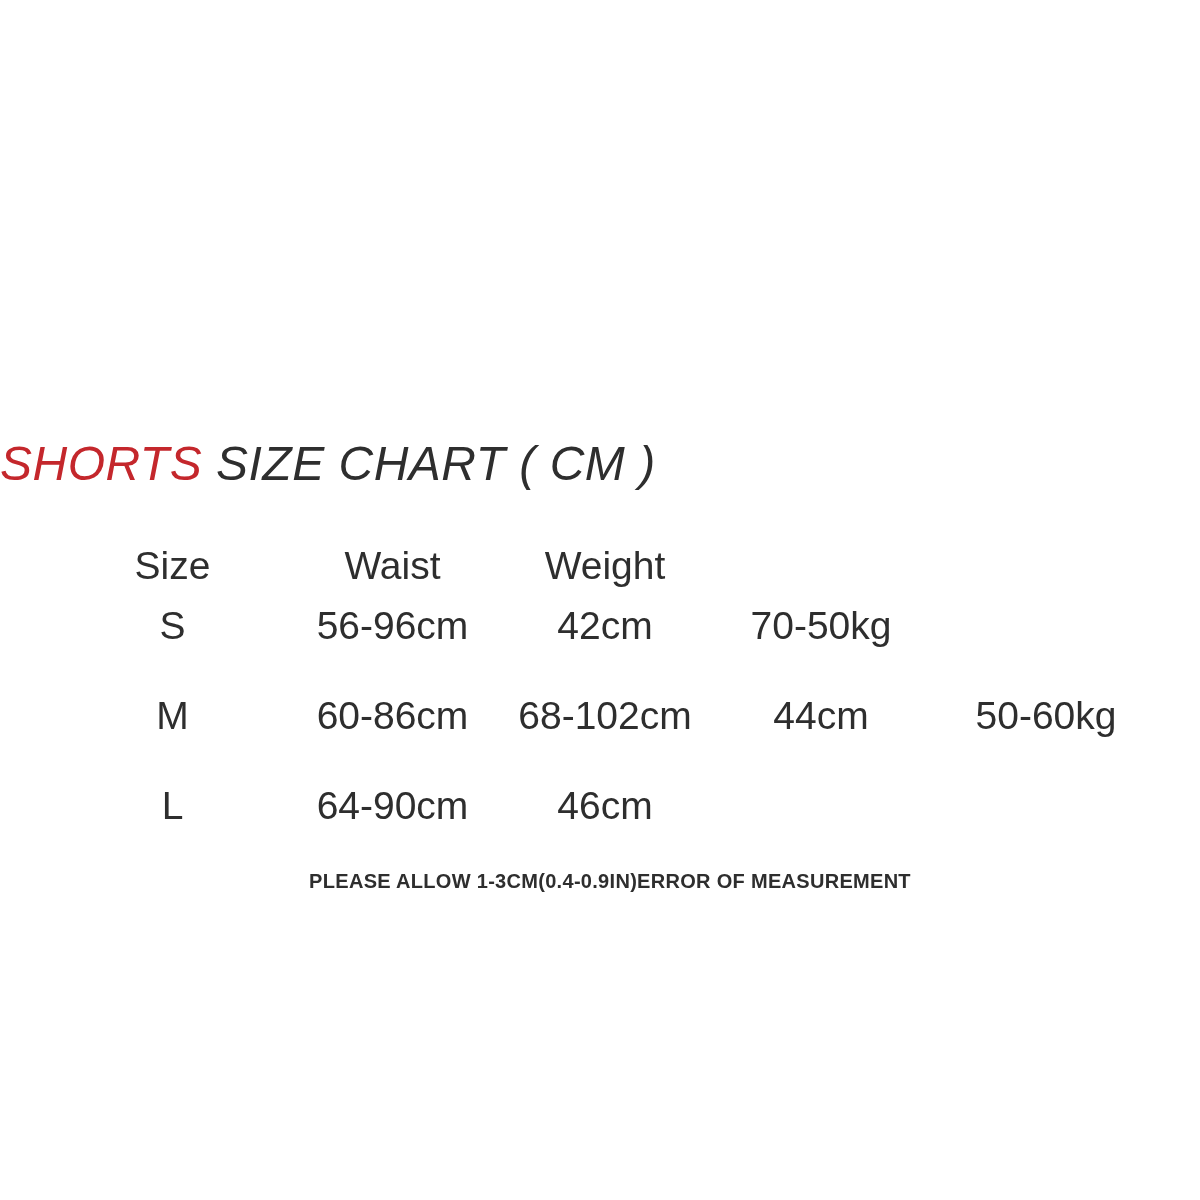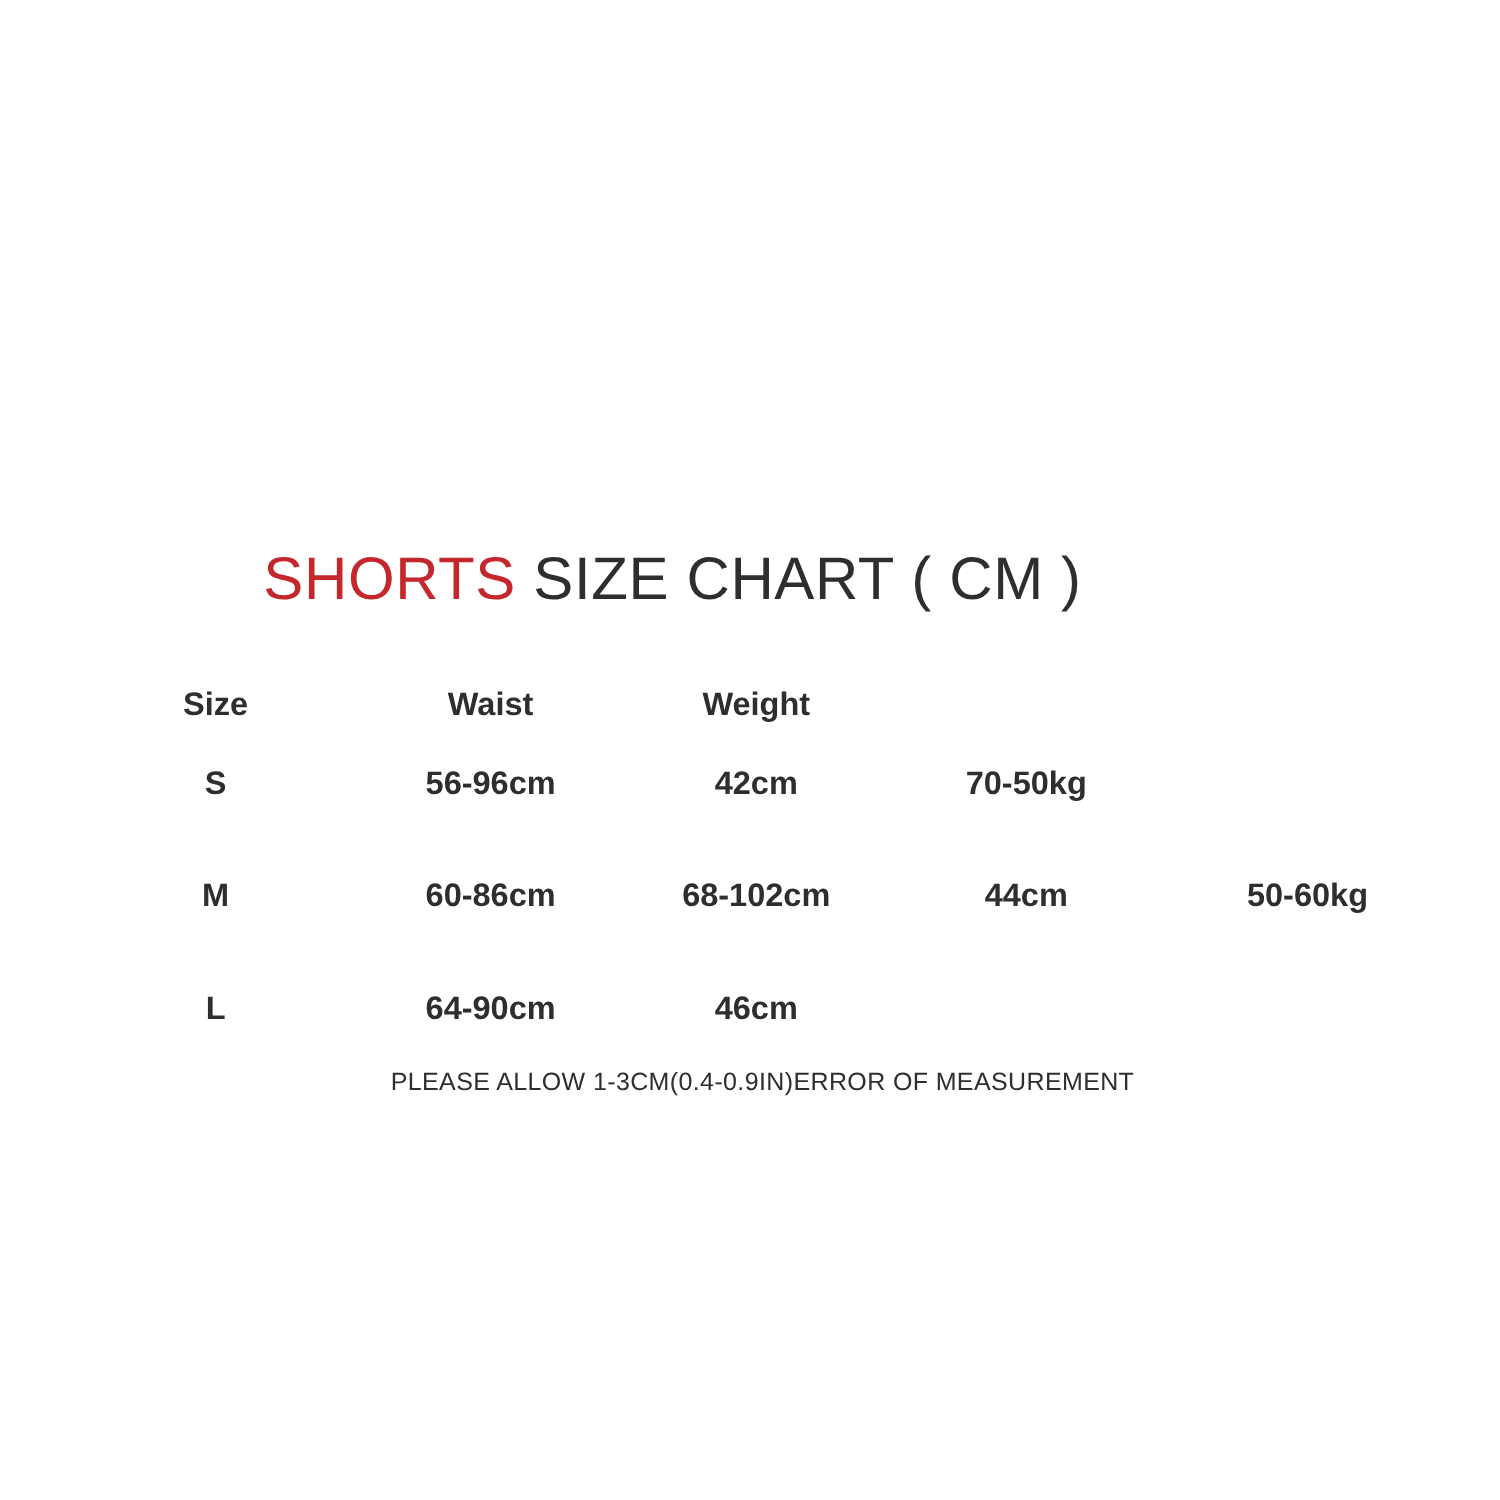--- a/index.html
+++ b/index.html
@@ -16,27 +16,28 @@
     overflow: hidden;
   }
   .page {
     width: 1200px;
     height: 1200px;
     padding-top: 404px;
     box-sizing: border-box;
   }
   .chart-title {
     width: 1076px;
-    text-align: center;
+    text-align: left;
     font-size: 48px;
     line-height: 56px;
     font-weight: normal;
     letter-spacing: 0.5px;
     white-space: nowrap;
     color: var(--text, #2e2e2e);
+    font-style: italic;
   }
   .chart-title .highlight {
     color: var(--accent_red, #c4272c);
   }
   .size-table {
     margin-left: 60px;
     width: 1100px;
     margin-top: 53px;
   }
   .row {
@@ -48,36 +49,36 @@
     height: 36px;
   }
   .row.data {
     height: 90px;
   }
   .row.data:first-of-type {
     margin-top: 27px;
   }
   .cell {
     text-align: center;
-    font-size: 26px;
+    font-size: 39px;
     line-height: 1.1;
     color: var(--text, #2e2e2e);
     white-space: nowrap;
-    font-weight: bold;
   }
   .note {
     margin-left: 60px;
     width: 1100px;
-    margin-top: 3px;
+    margin-top: 18px;
     text-align: center;
     font-size: 20px;
     line-height: 24px;
     letter-spacing: 0.3px;
     color: var(--text, #2e2e2e);
     white-space: nowrap;
+    font-weight: bold;
   }
 </style>
 </head>
 <body>
 
 <div class="page">
 
   <h1 class="chart-title"><span class="highlight">SHORTS</span> <span>SIZE CHART ( CM )</span></h1>
 
   <div class="size-table">

